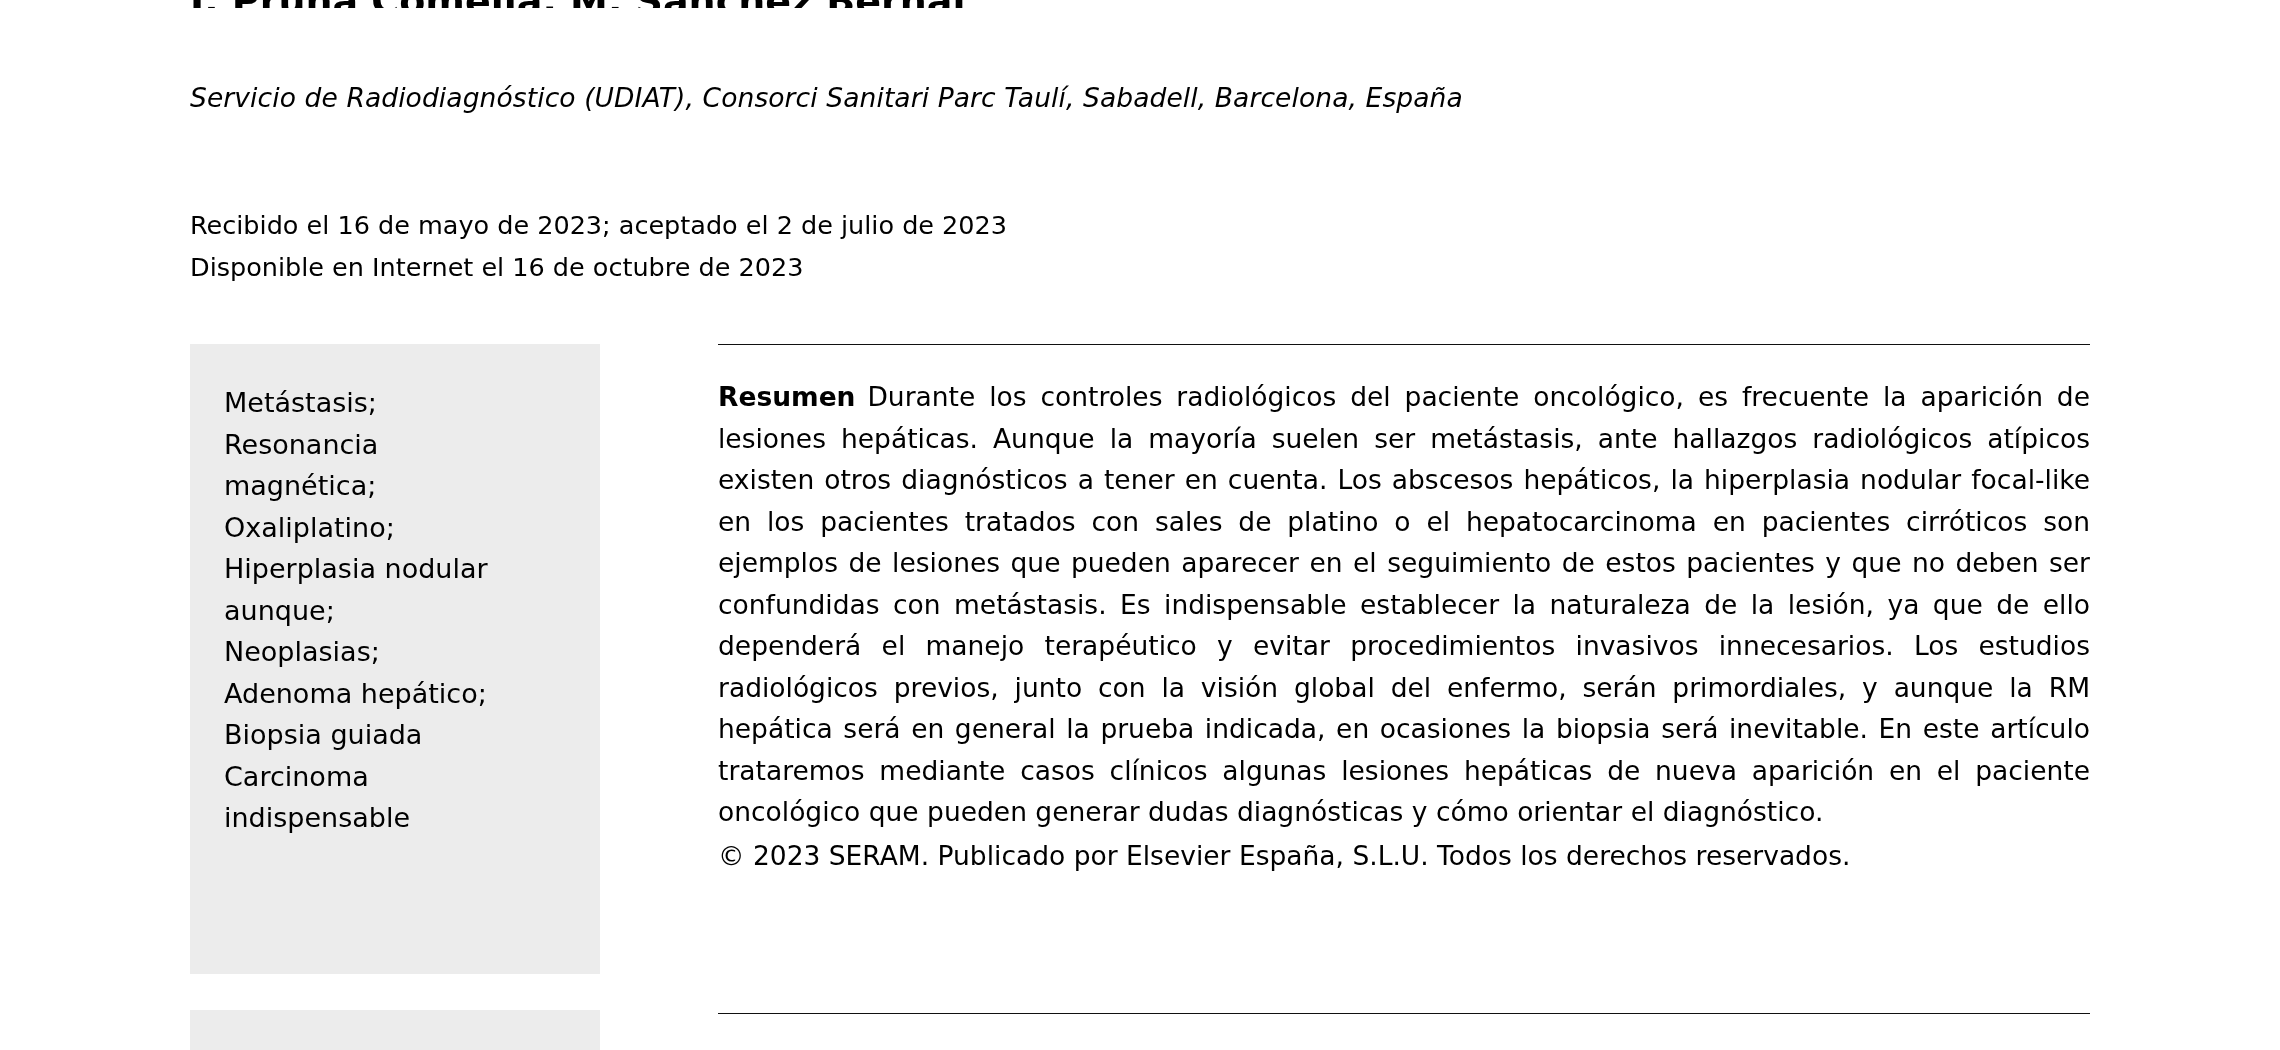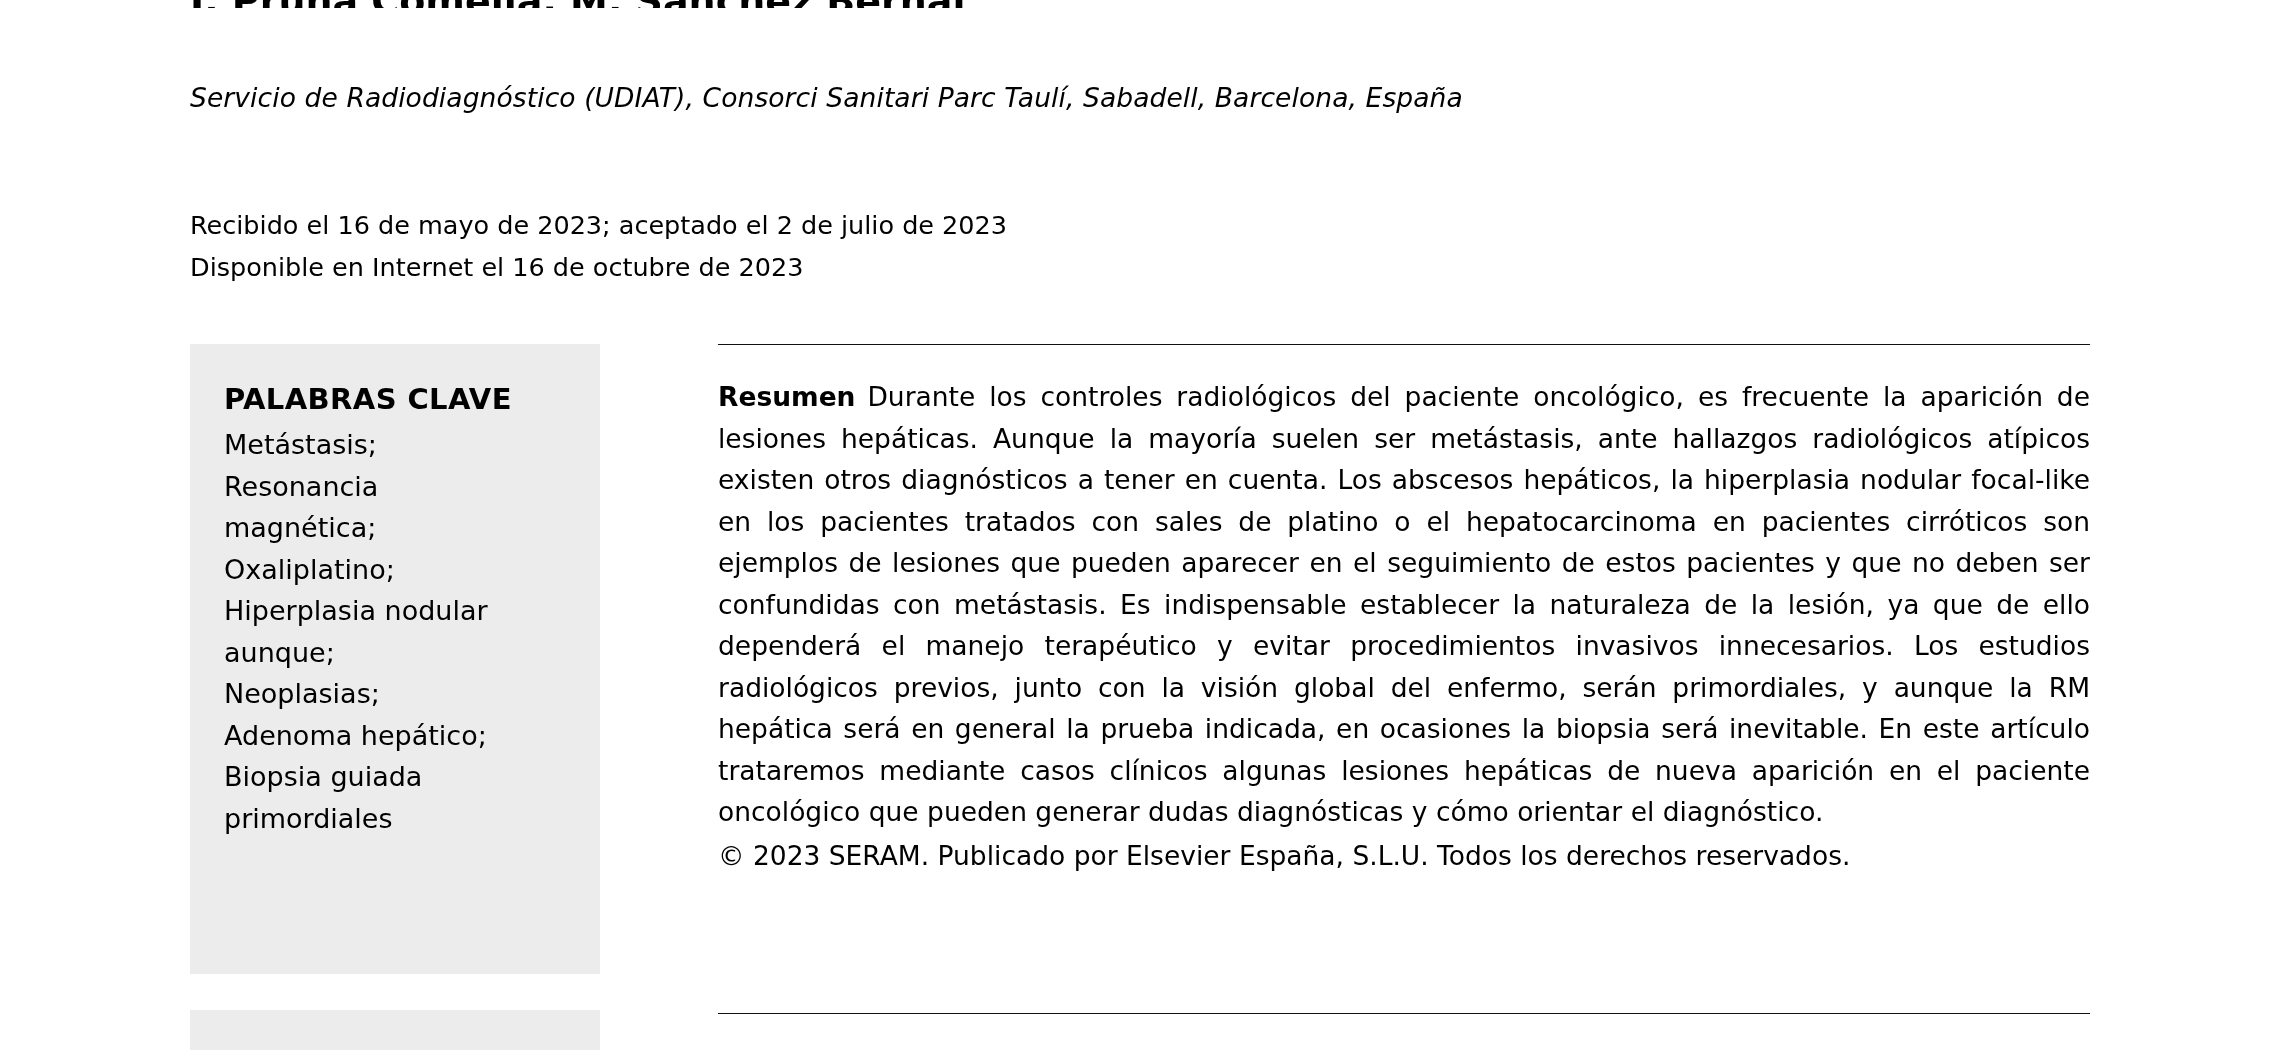--- a/index.html
+++ b/index.html
@@ -140,32 +140,32 @@
   </div>
 
   <div class="affiliation">Servicio de Radiodiagnóstico (UDIAT), Consorci Sanitari Parc Taulí, Sabadell, Barcelona, España</div>
 
   <div class="dates">
     <div>Recibido el 16 de mayo de 2023; aceptado el 2 de julio de 2023</div>
     <div>Disponible en Internet el 16 de octubre de 2023</div>
   </div>
 
   <div class="kw-box">
-    <div class="kw-title">PALABRAS CLAVE</div>
     <div class="kw-list">
       <div class="kw-item">Metástasis;</div>
       <div class="kw-item">Resonancia</div>
       <div class="kw-item">magnética;</div>
       <div class="kw-item">Oxaliplatino;</div>
       <div class="kw-item">Hiperplasia nodular</div>
       <div class="kw-item">aunque;</div>
       <div class="kw-item">Neoplasias;</div>
       <div class="kw-item">Adenoma hepático;</div>
       <div class="kw-item">Biopsia guiada</div>
-      <div class="kw-item">primordiales</div>
+      <div class="kw-item">Carcinoma</div>
+      <div class="kw-item">indispensable</div>
     </div>
   </div>
 
   <div class="kw-box second"></div>
 
   <div class="abstract-col">
     <hr class="rule">
     <div class="abstract-body">
       <span class="abstract-label">Resumen</span><span>Durante los controles radiológicos del paciente oncológico, es frecuente la aparición de lesiones hepáticas. Aunque la mayoría suelen ser metástasis, ante hallazgos radiológicos atípicos existen otros diagnósticos a tener en cuenta. Los abscesos hepáticos, la hiperplasia nodular focal-like en los pacientes tratados con sales de platino o el hepatocarcinoma en pacientes cirróticos son ejemplos de lesiones que pueden aparecer en el seguimiento de estos pacientes y que no deben ser confundidas con metástasis. Es indispensable establecer la naturaleza de la lesión, ya que de ello dependerá el manejo terapéutico y evitar procedimientos invasivos innecesarios. Los estudios radiológicos previos, junto con la visión global del enfermo, serán primordiales, y aunque la RM hepática será en general la prueba indicada, en ocasiones la biopsia será inevitable. En este artículo trataremos mediante casos clínicos algunas lesiones hepáticas de nueva aparición en el paciente oncológico que pueden generar dudas diagnósticas y cómo orientar el diagnóstico.</span>
     </div>

